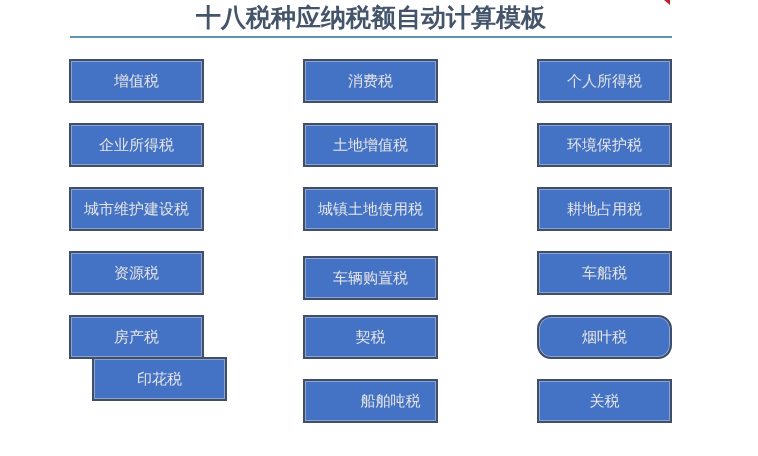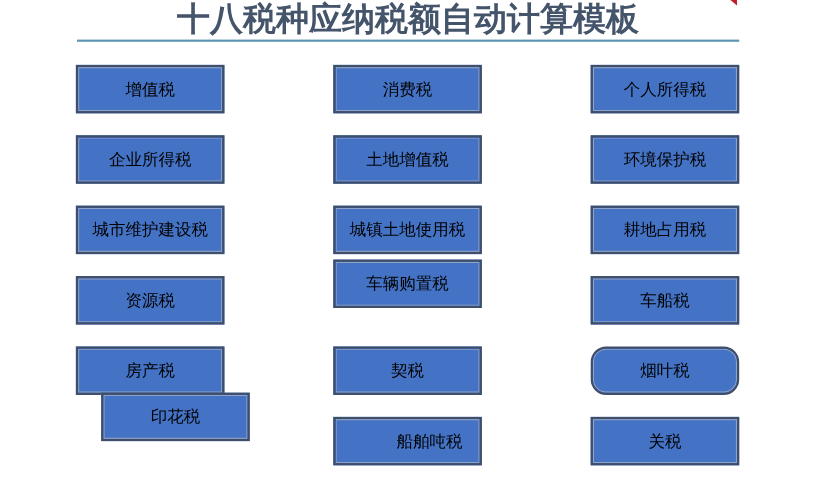--- a/index.html
+++ b/index.html
@@ -2,36 +2,36 @@
 <html><head>
 <meta charset="utf-8">
 <style>
   html, body { margin:0; padding:0; }
   body {
     width:758px; height:456px; background:#ffffff; position:relative; overflow:hidden;
     font-family: "DejaVu Sans", "Liberation Sans", sans-serif;
   }
   .title {
     position:absolute; left:70px; top:2px; width:602px; height:32px;
-    text-align:center; font-size:30px; font-weight:bold; color:#44546a;
+    text-align:center; font-size:25px; font-weight:bold; color:#44546a;
     line-height:32px; letter-spacing:0px;
   }
   .title-rule {
     position:absolute; left:70px; top:36px; width:602px; height:2px; background:#5b9bd5;
     background:#5f95b3;
   }
   .corner-mark {
     position:absolute; left:664px; top:0px; width:0; height:0;
     border-top:5px solid #c0202a; border-left:6px solid transparent;
   }
   .btn {
     position:absolute; width:135px; height:44px; box-sizing:border-box;
     background:#4472c4; border:2px solid #3f4f6b;
     box-shadow: inset 0 0 0 1px #8fa3c8;
-    color:#000000; font-size:15px; text-align:center; line-height:40px;
+    color:#e5e5e5; font-size:15px; text-align:center; line-height:40px;
     cursor:pointer; white-space:nowrap;
   }
   .btn span { pointer-events:none; }
 </style>
 </head>
 <body>
 
 <div class="title">十八税种应纳税额自动计算模板</div>
 <div class="title-rule"></div>
 <div class="corner-mark"></div>
@@ -42,21 +42,21 @@
 
 <div class="btn" style="left:69px; top:123px;"><span>企业所得税</span></div>
 <div class="btn" style="left:303px; top:123px;"><span>土地增值税</span></div>
 <div class="btn" style="left:537px; top:123px;"><span>环境保护税</span></div>
 
 <div class="btn" style="left:69px; top:187px;"><span>城市维护建设税</span></div>
 <div class="btn" style="left:303px; top:187px;"><span>城镇土地使用税</span></div>
 <div class="btn" style="left:537px; top:187px;"><span>耕地占用税</span></div>
 
 <div class="btn" style="left:69px; top:251px;"><span>资源税</span></div>
-<div class="btn" style="left:303px; top:236px;"><span>车辆购置税</span></div>
+<div class="btn" style="left:303px; top:256px;"><span>车辆购置税</span></div>
 <div class="btn" style="left:537px; top:251px;"><span>车船税</span></div>
 
 <div class="btn" style="left:69px; top:315px;"><span>房产税</span></div>
 <div class="btn" style="left:303px; top:315px;"><span>契税</span></div>
 <div class="btn" style="left:537px; top:315px;border-radius:14px;"><span>烟叶税</span></div>
 
 <div class="btn" style="left:69px; top:357px;margin-left:23px;"><span>印花税</span></div>
 <div class="btn" style="left:303px; top:379px;padding-left:40px;"><span>船舶吨税</span></div>
 <div class="btn" style="left:537px; top:379px;"><span>关税</span></div>
 

